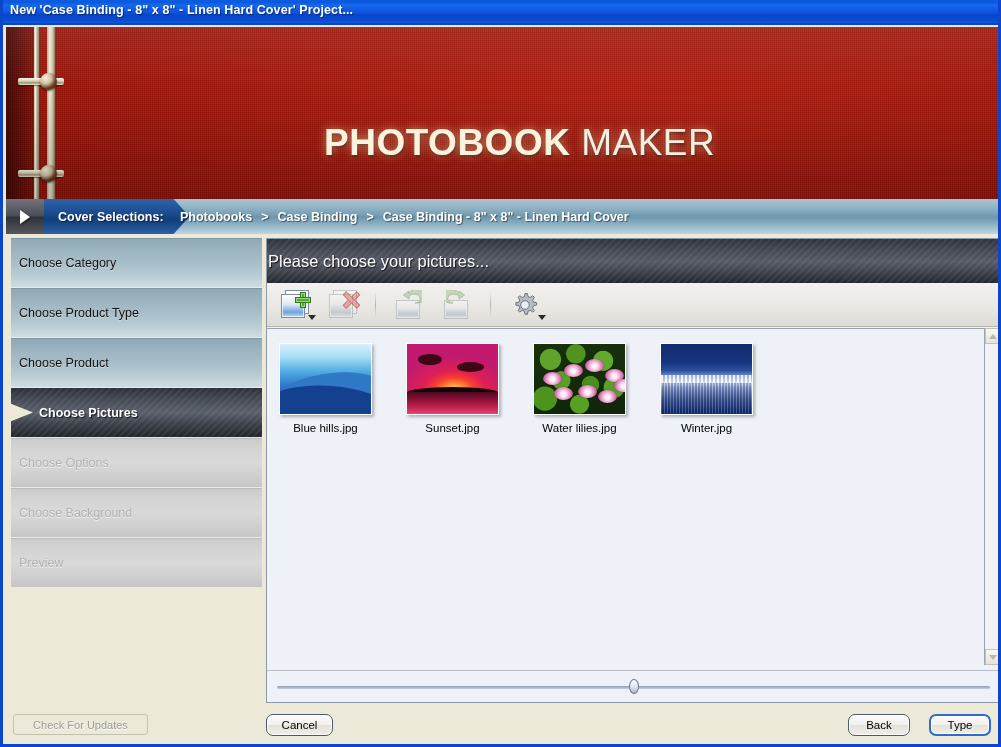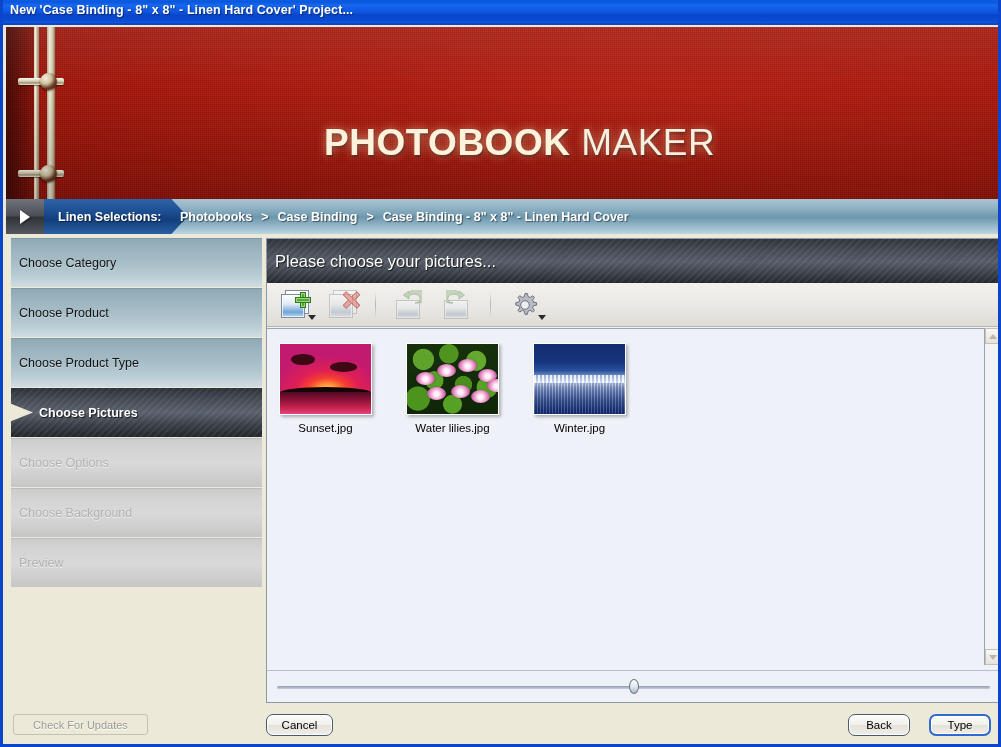--- a/index.html
+++ b/index.html
@@ -247,21 +247,21 @@
     left: 0; top: 0;
     width: 733px;
     height: 44px;
     box-sizing: border-box;
     background:
       repeating-linear-gradient(135deg, rgba(255,255,255,.06) 0 2px, rgba(0,0,0,0) 2px 5px),
       linear-gradient(to bottom,#2f333b 0%, #464b55 28%, #555b66 52%, #3a3f48 78%, #24272d 100%);
     display: flex; align-items: center;
   }
   .panel-head .title {
-    padding-left: 8px;
+    padding-left: 1px;
     color: #ffffff;
     font-size: 16.5px;
     text-shadow: 1px 1px 1px rgba(0,0,0,.8);
   }
 
   .toolbar {
     position: absolute;
     left: 0; top: 44px;
     width: 733px; height: 44px;
     box-sizing: border-box;
@@ -531,41 +531,41 @@
     <div class="banner-title">
       <span class="bold">PHOTOBOOK</span><span class="thin"> MAKER</span>
     </div>
   </div>
 
   <div class="crumbbar">
     <div class="crumb-home">
       <span class="tri"></span>
     </div>
     <div class="crumb-sel">
-      <span>Linen Selections:</span>
+      <span>Cover Selections:</span>
     </div>
     <div class="crumb-path">
       <span class="crumb-link">Photobooks</span>
       <span class="sep">&gt;</span>
       <span class="crumb-link">Case Binding</span>
       <span class="sep">&gt;</span>
       <span class="crumb-link">Case Binding - 8" x 8" - Linen Hard Cover</span>
     </div>
   </div>
 
   <div class="sidebar">
     <div class="steps">
       <div class="step done">
         <span class="lbl">Choose Category</span>
       </div>
       <div class="step done">
+        <span class="lbl">Choose Product Type</span>
+      </div>
+      <div class="step done">
         <span class="lbl">Choose Product</span>
-      </div>
-      <div class="step done">
-        <span class="lbl">Choose Product Type</span>
       </div>
       <div class="step active">
         <span class="lbl">Choose Pictures</span>
       </div>
       <div class="step disabled">
         <span class="lbl">Choose Options</span>
       </div>
       <div class="step disabled">
         <span class="lbl">Choose Background</span>
       </div>
@@ -644,20 +644,24 @@
           </span>
         </span>
         <span class="tb-caret"></span>
       </div>
 
     </div>
 
     <div class="thumbs-area">
       <div class="thumbs">
 
+        <div class="thumb">
+          <div class="img img-bluehills"></div>
+          <div class="cap">Blue hills.jpg</div>
+        </div>
 
         <div class="thumb">
           <div class="img img-sunset">
             <span class="cloud" style="left:12%;top:14%;width:26%;height:16%;"></span>
             <span class="cloud" style="left:55%;top:26%;width:30%;height:14%;"></span>
             <span class="glow"></span>
             <span class="land"></span>
             <span class="water"></span>
           </div>
           <div class="cap">Sunset.jpg</div>

